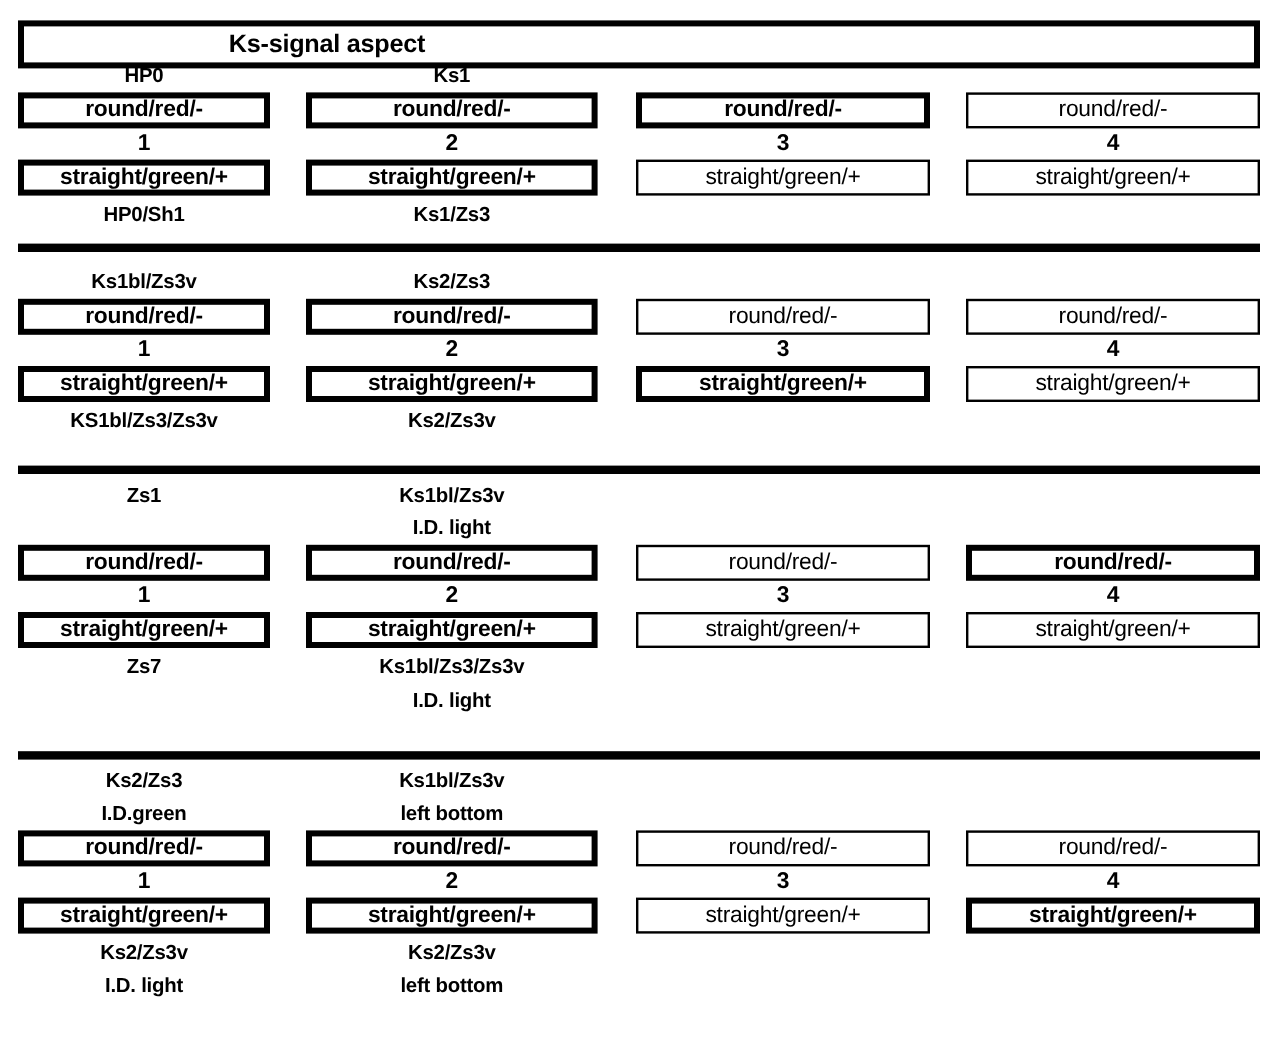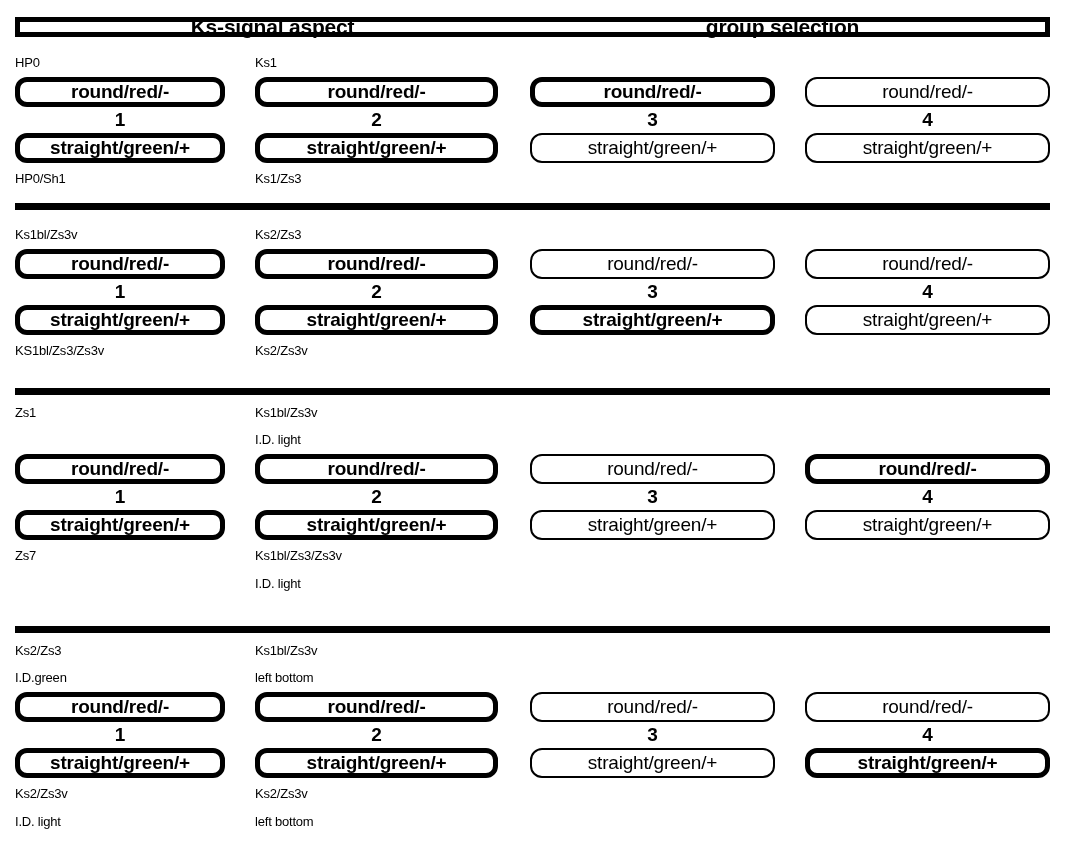--- a/index.html
+++ b/index.html
@@ -22,21 +22,21 @@
     height: 864px;
     box-sizing: border-box;
   }
 
   
   .header-bar {
     position: absolute;
     left: 15px;
     top: 17px;
     width: 1035px;
-    height: 20px;
+    height: 40px;
     box-sizing: border-box;
     border: 5px solid #000;
     background: #fff;
     display: flex;
     align-items: center;
   }
   .header-cell {
     flex: 0 0 auto;
     text-align: center;
     font-size: 21px;
@@ -76,43 +76,42 @@
     height: 100%;
     box-sizing: border-box;
   }
   .col.c1 { left: 15px;  width: 210px; }
   .col.c2 { left: 255px; width: 243px; }
   .col.c3 { left: 530px; width: 245px; }
   .col.c4 { left: 805px; width: 245px; }
 
   
   .cap {
-    text-align: left;
-    font-size: 13px;
-    font-weight: normal;
+    text-align: center;
+    font-size: 17px;
+    font-weight: bold;
     line-height: 25px;
     white-space: nowrap;
     letter-spacing: -0.2px;
   }
   .cap.top    { margin-bottom: 2px; }
   .cap.bottom { margin-top: 3px; }
   .cap.spacer { visibility: hidden; }
 
   
   .aspect-box {
     box-sizing: border-box;
     width: 100%;
     height: 30px;
     background: #fff;
     display: flex;
     align-items: center;
     justify-content: center;
     white-space: nowrap;
     letter-spacing: -0.2px;
-    border-radius: 12px;
   }
   .aspect-box.sel {
     border: 5px solid #000;
     font-size: 19px;
     font-weight: bold;
   }
   .aspect-box.unsel {
     border: 2px solid #000;
     font-size: 19px;
     font-weight: normal;
@@ -127,21 +126,20 @@
     height: 26px;
   }
 </style>
 </head>
 <body>
 
 <div class="sheet">
 
   <div class="header-bar">
     <div class="header-cell left">Ks-signal aspect</div>
-    <div class="header-cell right">group selection</div>
   </div>
 
   <div class="divider" style="top:203px"></div>
   <div class="divider" style="top:388px"></div>
   <div class="divider" style="top:626px"></div>
 
   <div id="groups-host">
       <div class="group" style="top: 50px;">
         <div class="cols">
           <div class="col c1">

